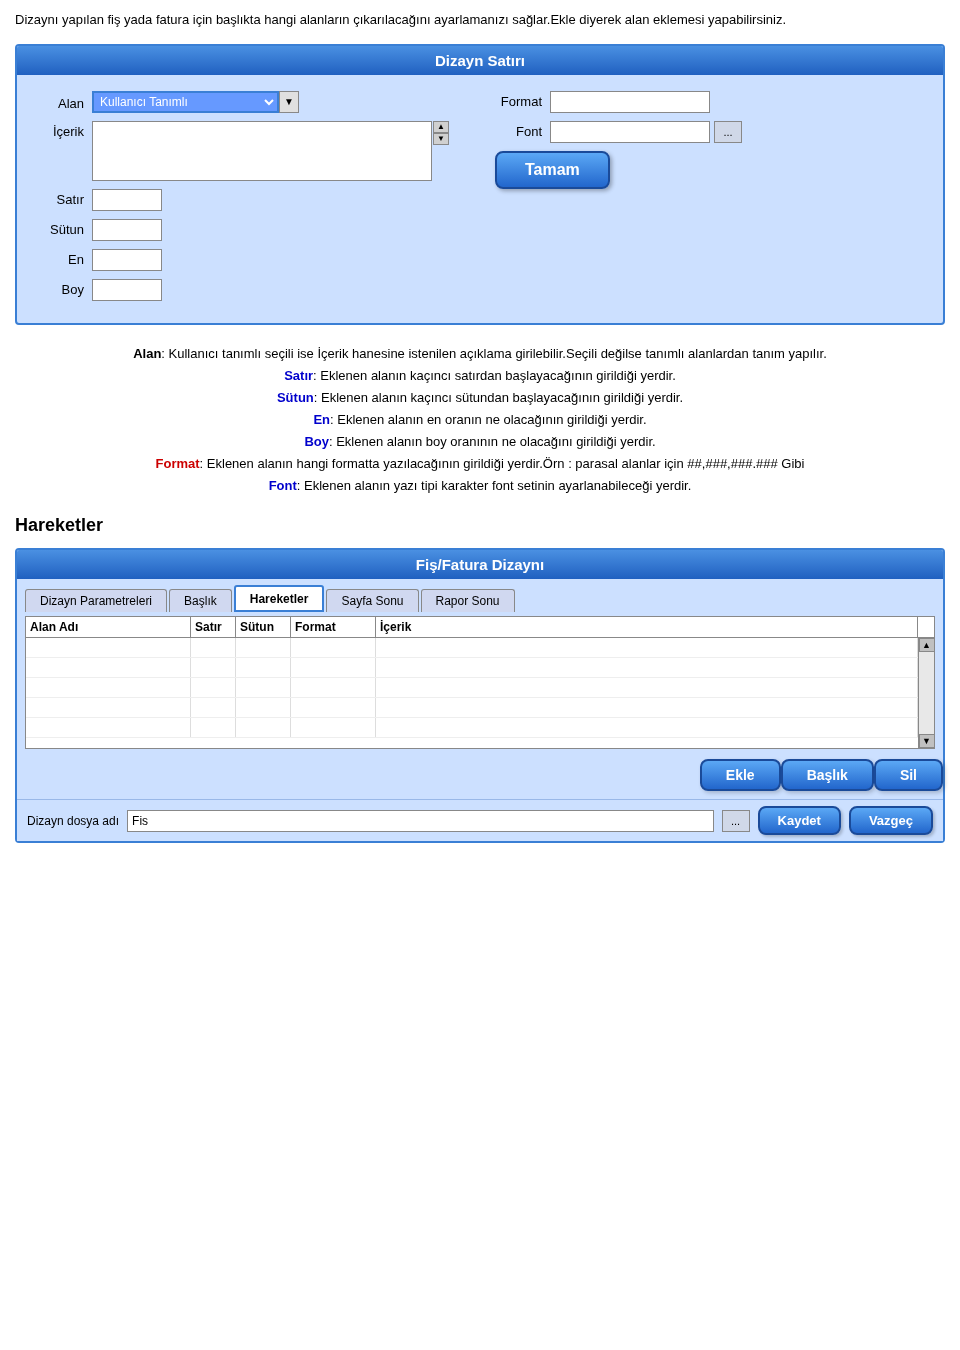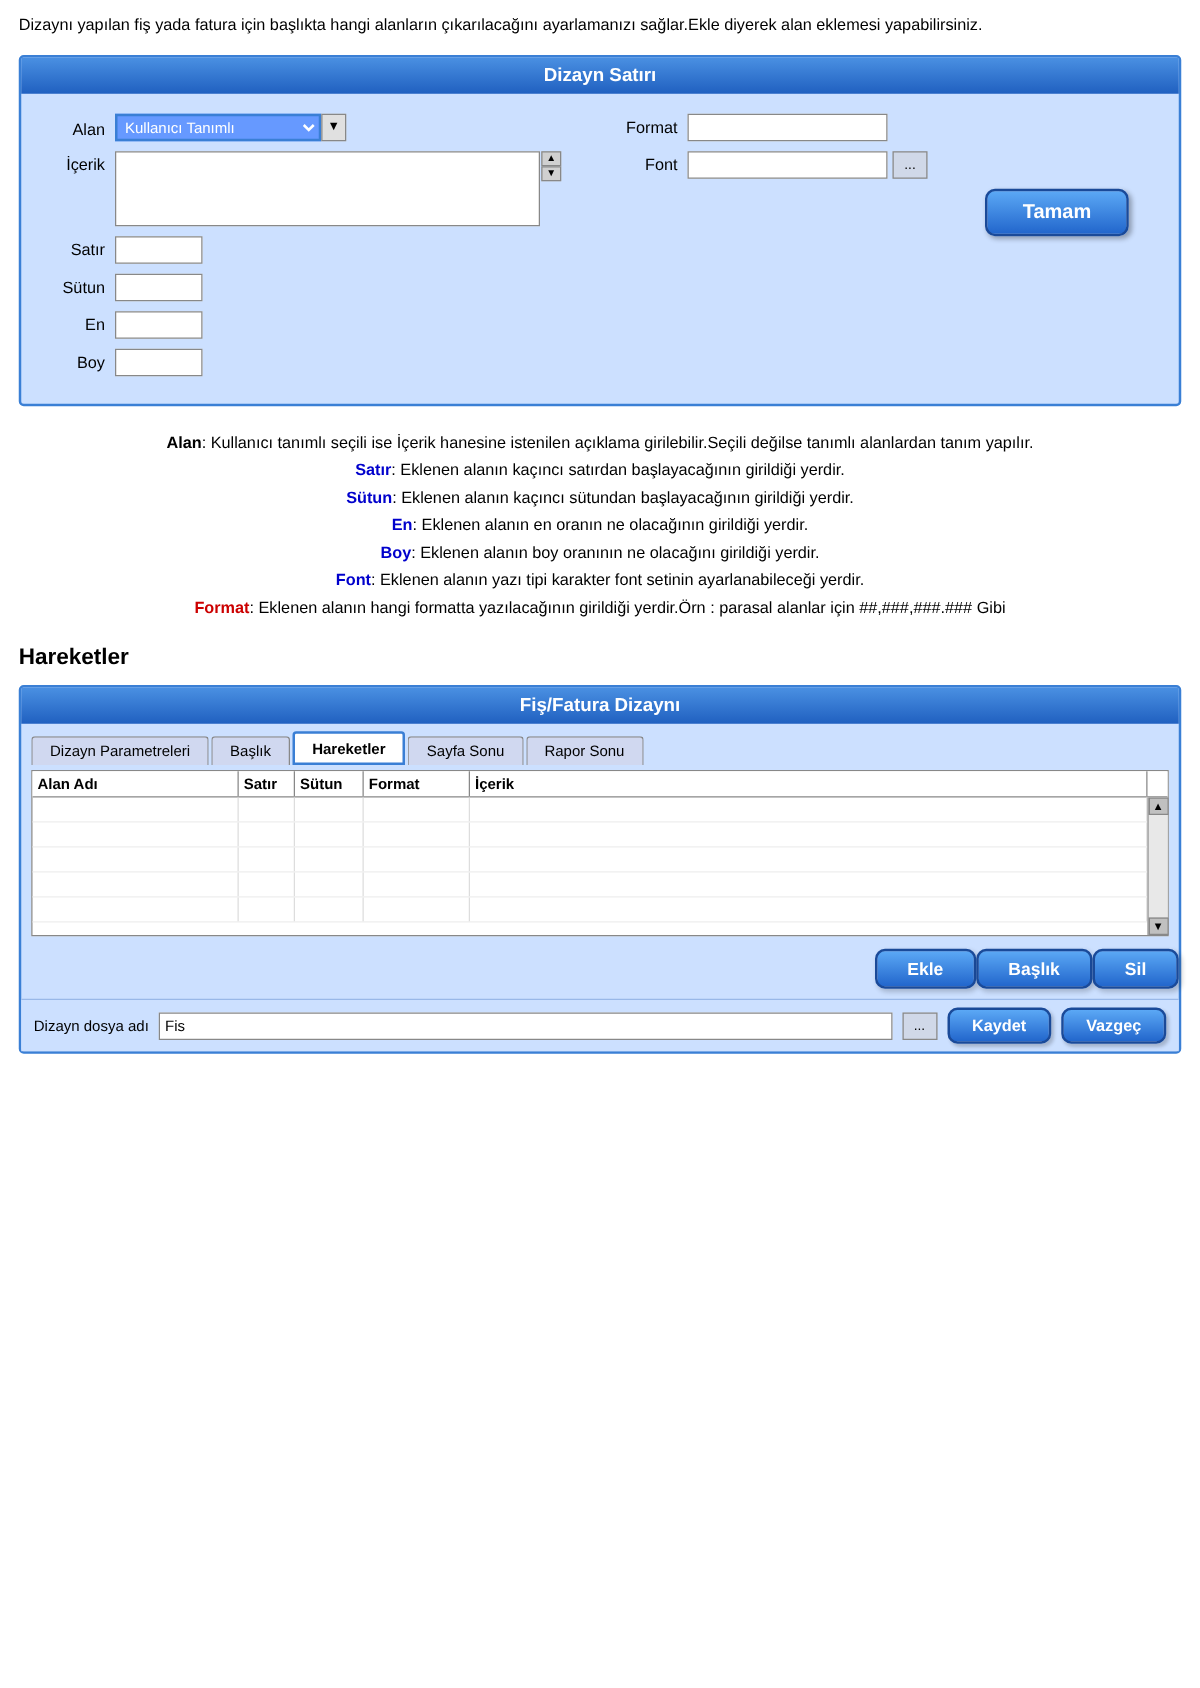--- a/index.html
+++ b/index.html
@@ -78,21 +78,21 @@
       display: flex;
       align-items: center;
     }
     .dropdown-select {
       height: 22px;
       border: 2px solid #3a7fd5;
       background: #6699ff;
       color: #fff;
       font-size: 12px;
       padding: 0 2px;
-      width: 165px;
+      width: 187px;
     }
     .dropdown-arrow-btn {
       height: 22px;
       width: 20px;
       border: 1px solid #888;
       background: #e0e0e0;
       font-size: 10px;
       cursor: pointer;
       display: flex;
       align-items: center;
@@ -157,21 +157,21 @@
       font-size: 11px;
       cursor: pointer;
       margin-left: 4px;
       display: flex;
       align-items: center;
       justify-content: center;
     }
 
     .tamam-row {
       display: flex;
-      justify-content: flex-end;
+      justify-content: flex-start;
       padding-right: 20px;
       margin-top: 8px;
     }
     .tamam-btn {
       background: linear-gradient(to bottom, #5ba8f5, #2266cc);
       color: #fff;
       font-size: 16px;
       font-weight: bold;
       border: 2px solid #1a4a99;
       border-radius: 8px;
@@ -462,24 +462,24 @@
   <p>
     <span class="kw-blue">Sütun</span><span>: Eklenen alanın kaçıncı sütundan başlayacağının girildiği yerdir.</span>
   </p>
   <p>
     <span class="kw-blue">En</span><span>: Eklenen alanın en oranın ne olacağının girildiği yerdir.</span>
   </p>
   <p>
     <span class="kw-blue">Boy</span><span>: Eklenen alanın boy oranının ne olacağını girildiği yerdir.</span>
   </p>
   <p>
+    <span class="kw-red">Format</span><span>: Eklenen alanın hangi formatta yazılacağının girildiği yerdir.Örn : parasal alanlar için ##,###,###.### Gibi</span>
+  </p>
+  <p>
     <span class="kw-blue">Font</span><span>: Eklenen alanın yazı tipi karakter font setinin ayarlanabileceği yerdir.</span>
-  </p>
-  <p>
-    <span class="kw-red">Format</span><span>: Eklenen alanın hangi formatta yazılacağının girildiği yerdir.Örn : parasal alanlar için ##,###,###.### Gibi</span>
   </p>
 </div>
 
 <div class="section-title">Hareketler</div>
 
 <div class="dialog2-box">
   <div class="dialog2-title">Fiş/Fatura Dizaynı</div>
 
   <div class="tabs-row">
     <div class="tab">Dizayn Parametreleri</div>

